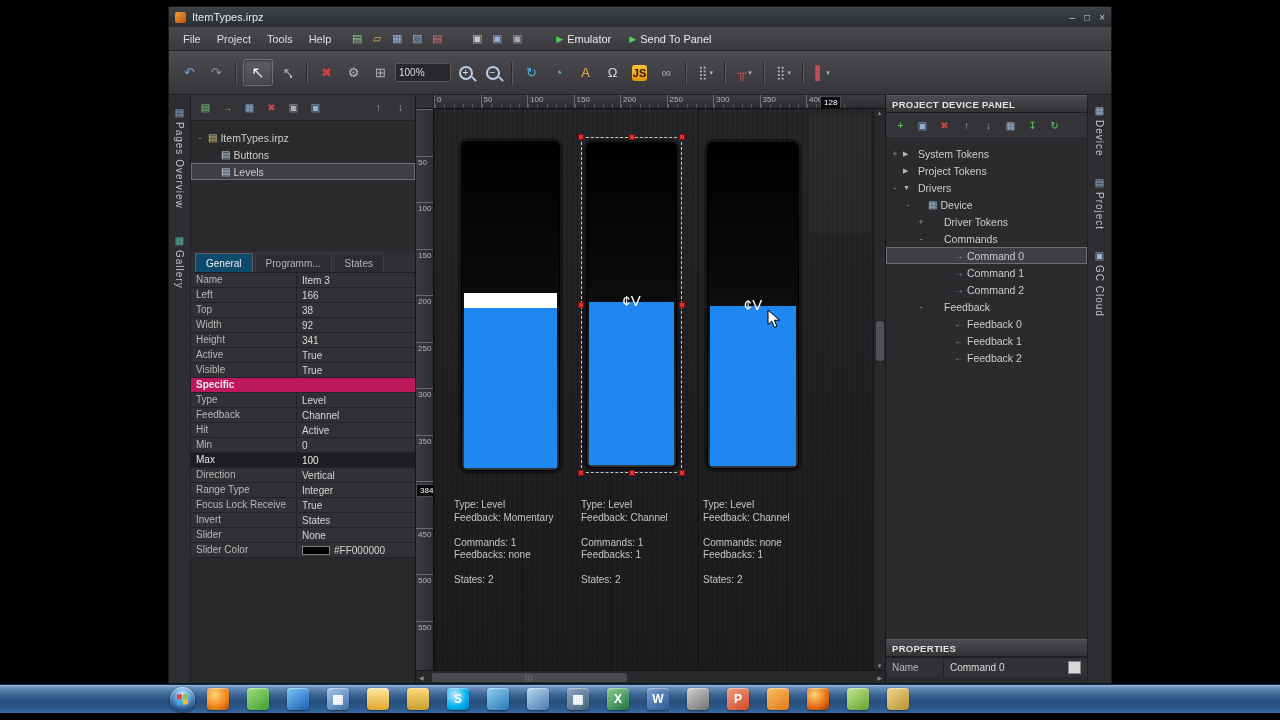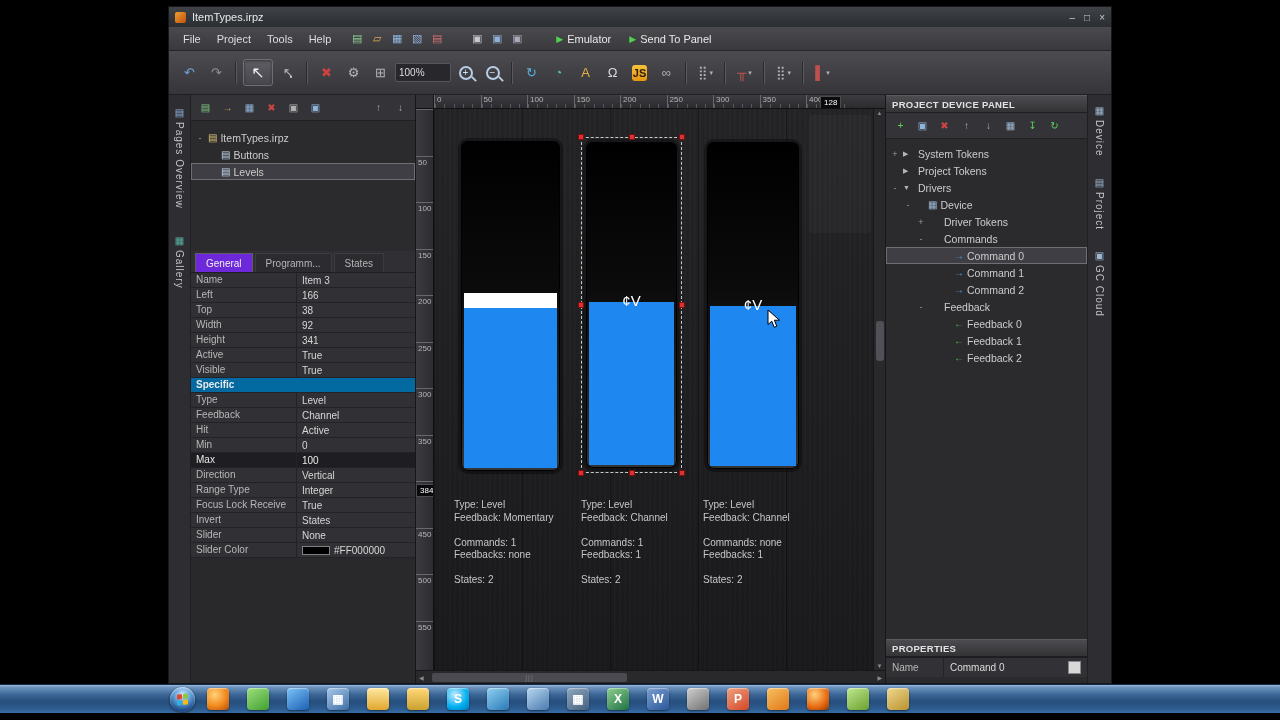--- a/index.html
+++ b/index.html
@@ -76,29 +76,29 @@
           padding-right:4px; white-space:nowrap; }
   .trow.sel { background:#3e3e44; outline:1px solid #6e6e74; outline-offset:-1px; }
   .t-exp { width:10px; text-align:center; color:#9a9a9a; font-size:9px; flex:0 0 auto; }
   .t-arrow { width:9px; font-size:7px; color:#b5b5b5; flex:0 0 auto; }
   .t-glyph { font-size:10px; flex:0 0 auto; }
 
   .tabs { height:22px; background:#303034; display:flex; align-items:flex-end; gap:2px;
           padding:2px 4px 0; border-bottom:1px solid #1e1e22; flex:0 0 auto; }
   .tab { height:19px; padding:0 10px; display:flex; align-items:center; font-size:10px; color:#b5b5b5;
          background:#2c2c30; border:1px solid #3c3c40; border-bottom:none; }
-  .tab.active { background:#6d28d9; color:#eee; border-color:#5e5e64; }
+  .tab.active { background:#0c4a6e; color:#eee; border-color:#5e5e64; }
 
   .pgrid { flex:1; background:#29292c; overflow:hidden; }
   .prow { height:15px; display:flex; background:#313135; border-bottom:1px solid #232327; font-size:10px; }
   .pkey { width:106px; padding:1px 5px; color:#b8b8b8; border-right:1px solid #232327; flex:0 0 auto;
           white-space:nowrap; overflow:hidden; }
   .pval { flex:1; padding:1px 5px; color:#d6d6d6; display:flex; align-items:center; gap:4px;
           white-space:nowrap; overflow:hidden; }
-  .prow.section { background:#0369a1; }
+  .prow.section { background:#be185d; }
   .prow.section .pkey { width:100%; border-right:none; color:#e8e8e8; font-weight:bold; }
   .prow.psel { background:#1e1e22;justify-content:center; }
   .prow.psel .pkey, .prow.psel .pval { color:#e8e8e8; }
   .swatch { display:none; width:28px; height:9px; border:1px solid #808080; flex:0 0 auto; }
   .swatch.show { display:inline-block; }
 
   
   .center { flex:1; display:flex; flex-direction:column; min-width:0; background:#242428; }
   .ruler-row { height:14px; display:flex; flex:0 0 auto; }
   .corner { width:18px; background:#323236; border-right:1px solid #17171a; border-bottom:1px solid #111;

